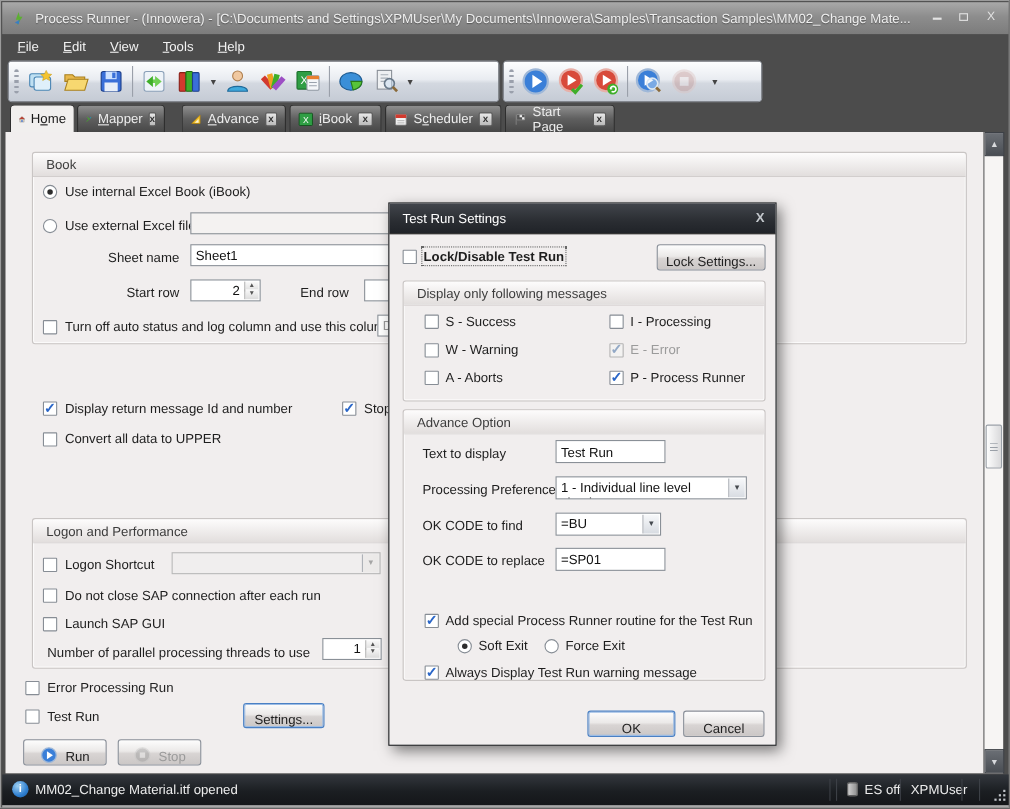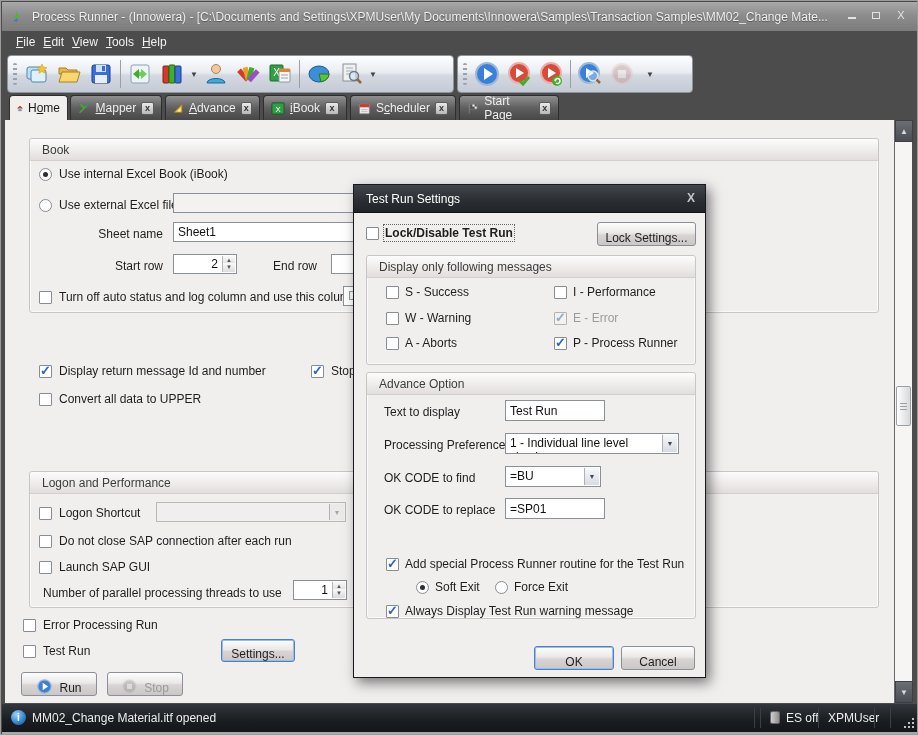--- a/index.html
+++ b/index.html
@@ -8,21 +8,21 @@
   .abs{position:absolute;}
 
   
   .titlebar{left:1px;top:1px;width:916px;height:29px;background:linear-gradient(#a9a9a9,#8d8d8d 45%,#7c7c7c);display:flex;align-items:center;padding:0 8px;}
   .titlebar .ttext{color:#efefef;font-size:12px;margin-left:8px;white-space:nowrap;overflow:hidden;text-shadow:0 1px 1px #555;}
   .wbtn{position:absolute;top:7px;width:18px;height:15px;color:#e3e3e3;font-size:11px;text-align:center;line-height:15px;}
   .wbtn .sq{display:inline-block;width:8px;height:7px;border:1px solid #e3e3e3;margin-top:4px;}
   .wbtn .mn{display:inline-block;width:8px;border-bottom:2px solid #e3e3e3;height:10px;}
 
   
-  .menubar{left:1px;top:30px;width:916px;height:22px;display:flex;align-items:center;padding-left:10px;color:#f1f1f1;font-size:12px;}
+  .menubar{left:1px;top:30px;width:916px;height:22px;display:flex;align-items:center;gap:14px;padding-left:10px;color:#f1f1f1;font-size:12px;}
   .menubar .mi{padding:2px 4px;cursor:default;}
   .u{text-decoration:underline;}
 
   
   .tbpanel{top:54px;height:38px;border-radius:4px;background:linear-gradient(#fdfeff,#e9ecf1 45%,#d3d8e0 55%,#c5cbd5);border:1px solid #8f949c;display:flex;align-items:center;}
   .grip{width:4px;height:22px;margin:0 4px 0 5px;background:repeating-linear-gradient(#9aa0ac 0 2px,transparent 2px 5px);border-radius:2px;}
   .tbtn{width:32px;height:32px;display:flex;align-items:center;justify-content:center;}
   .tsep{width:1px;height:28px;background:#9aa0aa;margin:0 3px;}
   .ddarrow{font-size:8px;color:#444;margin:0 2px;}
   .disab{opacity:.4;filter:grayscale(35%);}
@@ -229,21 +229,21 @@
 
   <div class="abs tabbar">
     <div class="tab active" style="left:7px;width:59px;">
       <svg width="14" height="13" viewBox="0 0 16 15">
           <path d="M1 7 8 1 l7 6" fill="#c23a2a" stroke="#7a1f12"></path>
           <rect x="3" y="7" width="10" height="7" fill="#e8dfc8" stroke="#777"></rect>
           <rect x="6.5" y="9" width="3" height="5" fill="#3a6fd8"></rect>
         </svg>
       <span><span>H</span><span class="u">o</span><span>me</span></span>
     </div>
-    <div class="tab" style="left:68px;width:92px;">
+    <div class="tab" style="left:68px;width:80px;">
       <svg width="14" height="13" viewBox="0 0 16 15">
           <path d="M2 13 L13 2 M3 2 l5 5" stroke="#3fae29" stroke-width="2" fill="none"></path>
           <path d="M13 2 l-4 1 3 3 Z" fill="#2a7fc4"></path>
         </svg>
       <span><span class="u">M</span><span>apper</span></span>
       <span class="tabx">x</span>
     </div>
     <div class="tab" style="left:163px;width:95px;">
       <svg width="14" height="13" viewBox="0 0 16 15">
           <path d="M2 13 L13 2 V13 Z" fill="#f4c430" stroke="#b8860b"></path>
@@ -382,21 +382,21 @@
       </div>
 
     <div class="group" style="left:12px;top:70px;width:330px;height:110px;">
       <div class="ghead">
           <span>Display only following messages</span>
         </div>
     </div>
     <span class="cbbox" style="left:32px;top:101px;"></span>
     <span class="lbl" style="left:51px;top:100px;">S - Success</span>
     <span class="cbbox" style="left:200px;top:101px;"></span>
-    <span class="lbl" style="left:219px;top:100px;">I - Performance</span>
+    <span class="lbl" style="left:219px;top:100px;">I - Processing</span>
     <span class="cbbox" style="left:32px;top:127px;"></span>
     <span class="lbl" style="left:51px;top:126px;">W - Warning</span>
     <span class="cbbox dis" style="left:200px;top:127px;">
         <span class="tick">✓</span>
       </span>
     <span class="lbl" style="left:219px;top:126px;color:#9b9b9b;">E - Error</span>
     <span class="cbbox" style="left:32px;top:152px;"></span>
     <span class="lbl" style="left:51px;top:151px;">A - Aborts</span>
     <span class="cbbox" style="left:200px;top:152px;">
         <span class="tick">✓</span>

